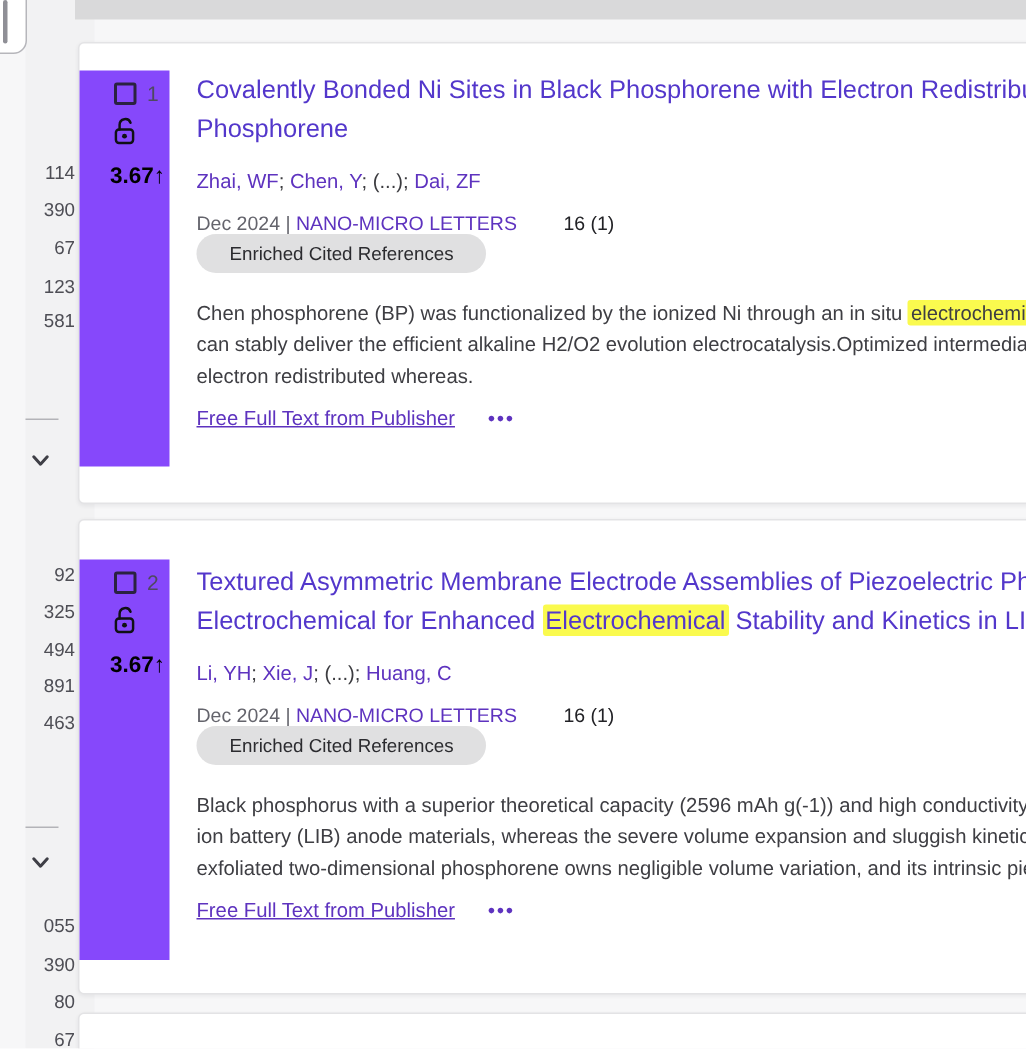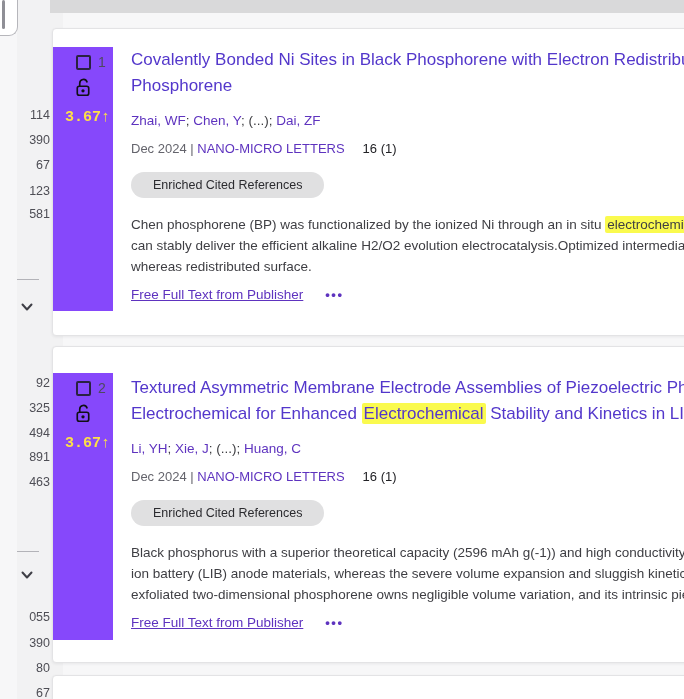--- a/index.html
+++ b/index.html
@@ -28,37 +28,37 @@
   .card-2 { top:346px; height:317px; }
   .card-3 { top:675px; height:60px; }
 
   .purple { position:absolute; left:0; width:60px; background:#8648fb; }
   .card-1 .purple { top:18px; bottom:24px; }
   .card-2 .purple { top:26px; bottom:22px; }
   .cb-row { position:absolute; left:23px; top:7px; display:flex; align-items:center; gap:7px; }
   .cb { width:15px; height:15px; border:2px solid #2a2240; border-radius:2px; cursor:pointer; }
   .rank { font-size:14px; color:#4e4960; }
   .lock { position:absolute; left:21px; top:30px; }
-  .metric { position:absolute; right:3px; top:62px; font-size:15px; font-weight:bold; color:#fde047;font-family:Liberation Mono, monospace; }
+  .metric { position:absolute; right:3px; top:62px; font-size:15px; font-weight:bold; color:#000000; }
 
   .content { margin-left:78px; }
   .card-1 .content { padding-top:18px; }
   .card-2 .content { padding-top:28px; }
   .title-line { font-size:17px; line-height:26px; color:#5337cb; white-space:nowrap; cursor:pointer; }
   .authors { margin-top:14px; font-size:13.5px; color:#3c3c40; white-space:nowrap; }
   .meta { margin-top:13px; font-size:13px; color:#64646c; white-space:nowrap; }
-  .badge { display:inline-block; margin-top:16px; background:#e0e0e1; border-radius:15px; padding:6px 22px; font-size:12.5px; color:#2b2b2f; }
+  .badge { display:inline-block; background:#e0e0e1; border-radius:15px; padding:6px 22px; font-size:12.5px; color:#2b2b2f; }
   .abstract { margin-top:16px; font-size:13.5px; line-height:21px; color:#3e3e43; }
   .abstract-line { white-space:nowrap; }
   .links-row { margin-top:10px; display:flex; align-items:center; gap:22px; font-size:13.5px; }
   .fft { color:#5e33bf; text-decoration:underline; cursor:pointer; }
   .dots { color:#5e33bf; font-size:13px; font-weight:bold; letter-spacing:1.5px; cursor:pointer; }
 
   .lnk { color:#5e33bf; cursor:pointer; }
-  .vol { color:#222226; margin-left:18px; }
+  .vol { color:#222226; margin-left:31px; }
   .hl { background:#fafa4e; padding:1px 2px; border-radius:2px; }
 </style>
 </head>
 <body>
 
 <div id="app">
 
   <div class="sidebar-zone">
     <div class="count" style="top:107px">114</div>
     <div class="count" style="top:132px">390</div>
@@ -116,21 +116,21 @@
       <div class="title-line"><span>Covalently Bonded Ni Sites in Black Phosphorene with Electron Redistribut</span></div>
       <div class="title-line"><span>Phosphorene</span></div>
       <div class="authors"><span class="lnk">Zhai, WF</span><span>; </span><span class="lnk">Chen, Y</span><span>; (...); </span><span class="lnk">Dai, ZF</span></div>
       <div class="meta"><span>Dec 2024 | </span><span class="lnk">NANO-MICRO LETTERS</span><span class="vol">16 (1)</span></div>
       <div>
         <span class="badge">Enriched Cited References</span>
       </div>
       <div class="abstract">
         <div class="abstract-line"><span>Chen phosphorene (BP) was functionalized by the ionized Ni through an in situ </span><span class="hl">electrochemical</span></div>
         <div class="abstract-line"><span>can stably deliver the efficient alkaline H2/O2 evolution electrocatalysis.Optimized intermediate</span></div>
-        <div class="abstract-line"><span>whereas redistributed surface.</span></div>
+        <div class="abstract-line"><span>electron redistributed whereas.</span></div>
       </div>
       <div class="links-row">
         <span class="fft">Free Full Text from Publisher</span>
         <span class="dots">•••</span>
       </div>
     </div>
   </div>
 
   <div class="card card-2">
     <div class="purple">

